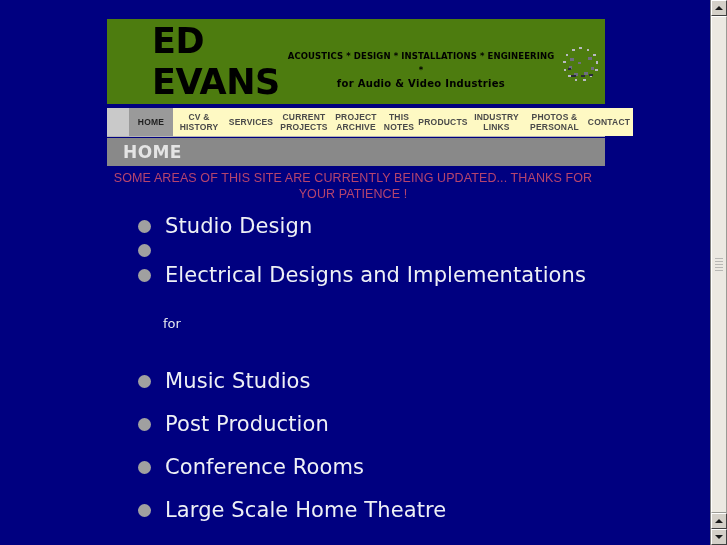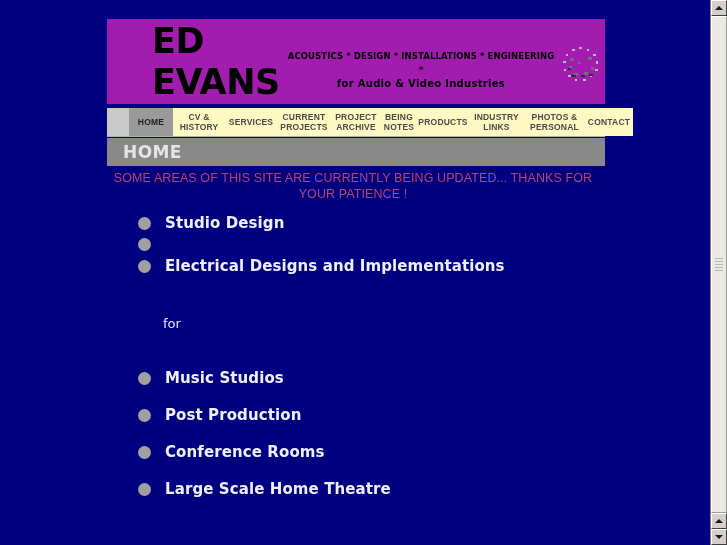--- a/index.html
+++ b/index.html
@@ -27,21 +27,21 @@
     overflow: hidden;
   }
 
   
   #header-panel {
     position: absolute;
     left: 107px;
     top: 19px;
     width: 498px;
     height: 85px;
-    background: #a21caf;
+    background: #4d7c0f;
     box-sizing: border-box;
   }
   #brand-name {
     position: absolute;
     left: 45px;
     top: 2px;
     width: 180px;
     color: #000000;
     font-family: "DejaVu Sans", sans-serif;
     font-weight: bold;
@@ -173,22 +173,22 @@
   #list-applications {
     left: 138px;
     top: 369px;
     width: 520px;
   }
   .service-item {
     display: flex;
     align-items: center;
     color: #eef0f5;
     font-family: "DejaVu Sans", sans-serif;
-    font-weight: bold;
-    font-size: 15px;
+    font-weight: normal;
+    font-size: 21px;
     letter-spacing: 0.1px;
   }
   #list-services .service-item { margin-bottom: 6px; }
   #list-applications .service-item { margin-bottom: 19px; }
   .bullet {
     width: 13px;
     height: 13px;
     border-radius: 50%;
     background: #a0a0a0;
     flex: 0 0 auto;
@@ -338,21 +338,21 @@
   <nav id="nav-bar">
     <div class="nav-spacer"></div>
     <div class="nav-item active" style="width:44px">HOME</div>
     <div class="nav-item" style="width:52px">CV &amp;
 HISTORY</div>
     <div class="nav-item" style="width:52px">SERVICES</div>
     <div class="nav-item" style="width:54px">CURRENT
 PROJECTS</div>
     <div class="nav-item" style="width:50px">PROJECT
 ARCHIVE</div>
-    <div class="nav-item" style="width:36px">BEING
+    <div class="nav-item" style="width:36px">THIS
 NOTES</div>
     <div class="nav-item" style="width:52px">PRODUCTS</div>
     <div class="nav-item" style="width:55px">INDUSTRY
 LINKS</div>
     <div class="nav-item" style="width:61px">PHOTOS &amp;
 PERSONAL</div>
     <div class="nav-item" style="width:48px">CONTACT</div>
     <div class="nav-fill"></div>
   </nav>
 

